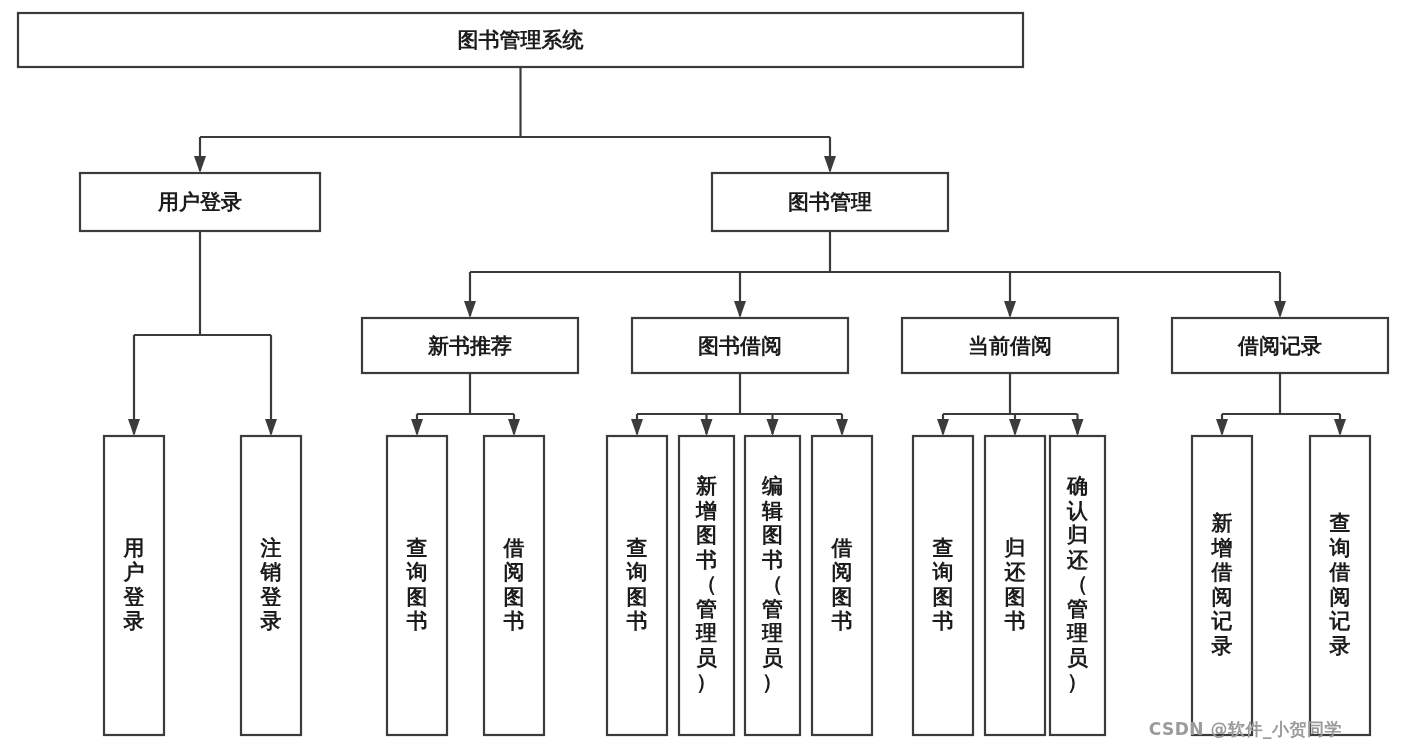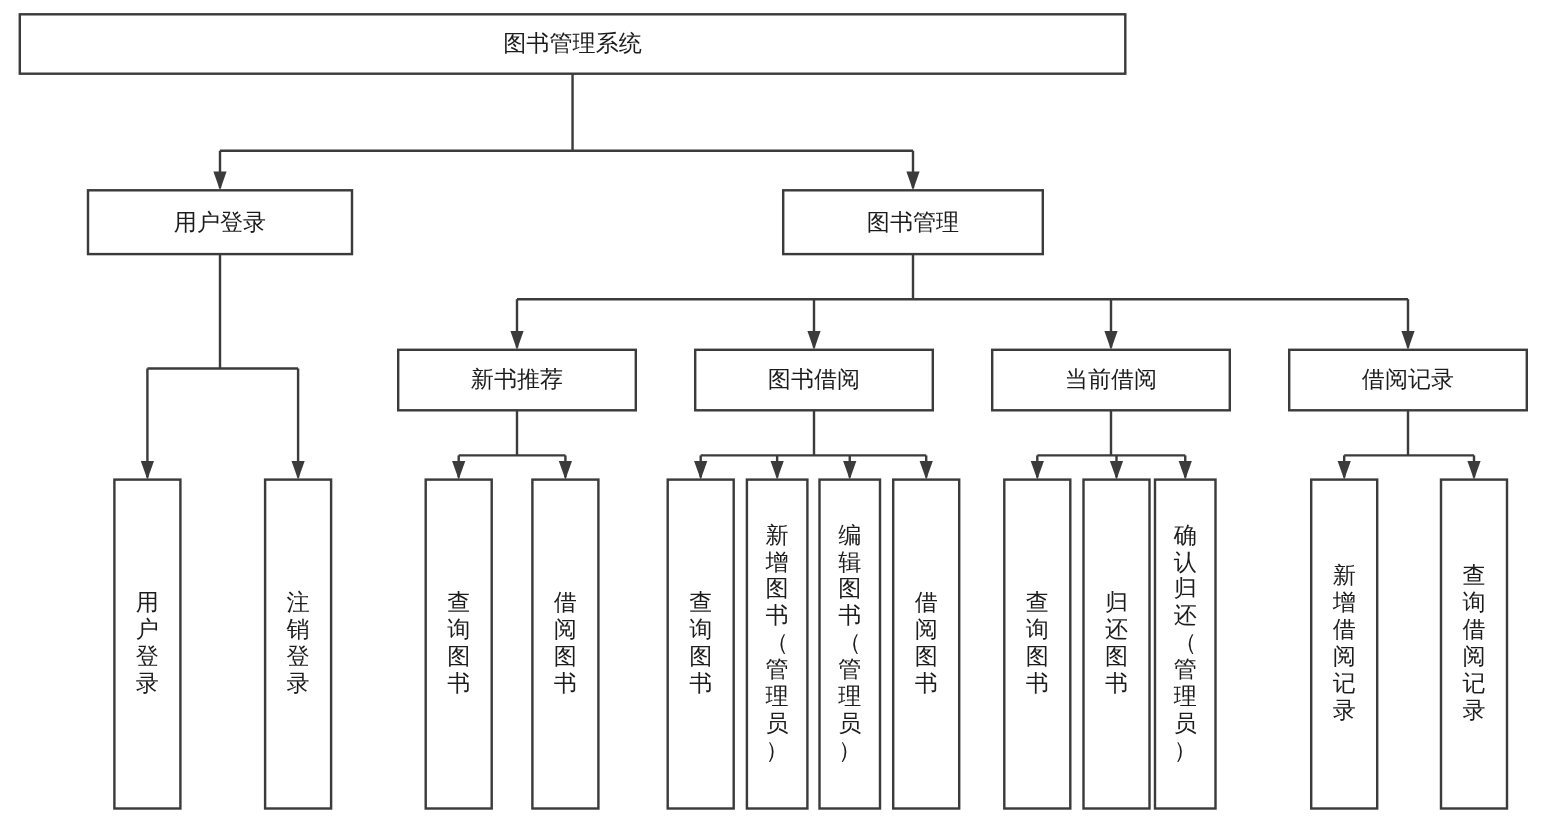--- a/index.html
+++ b/index.html
@@ -12,20 +12,21 @@
     width: 1405px;
     height: 747px;
     overflow: hidden;
     font-family: "DejaVu Sans", "Liberation Sans", sans-serif;
   }
   #diagram-root {
     position: relative;
     width: 1350px;
     height: 747px;
     background: #ffffff;
+    font-weight: bold;
   }
   svg#flow-svg {
     position: absolute;
     left: 0;
     top: 0;
     width: 1405px;
     height: 747px;
     display: block;
   }
   .node-box {
@@ -203,13 +204,14 @@
         <g>
           <rect x="1192" y="436" width="60" height="299" class="node-box"></rect>
           <text x="1222" y="0" class="node-label-v"><tspan x="1222" y="530">新</tspan><tspan x="1222" y="554.5">增</tspan><tspan x="1222" y="579">借</tspan><tspan x="1222" y="603.5">阅</tspan><tspan x="1222" y="628">记</tspan><tspan x="1222" y="652.5">录</tspan></text>
         </g>
         <g>
           <rect x="1310" y="436" width="60" height="299" class="node-box"></rect>
           <text x="1340" y="0" class="node-label-v"><tspan x="1340" y="530">查</tspan><tspan x="1340" y="554.5">询</tspan><tspan x="1340" y="579">借</tspan><tspan x="1340" y="603.5">阅</tspan><tspan x="1340" y="628">记</tspan><tspan x="1340" y="652.5">录</tspan></text>
         </g>
       </g>
   </svg>
+  <div class="watermark-text">CSDN @软件_小贺同学</div>
 </div>
 
 </body></html>

